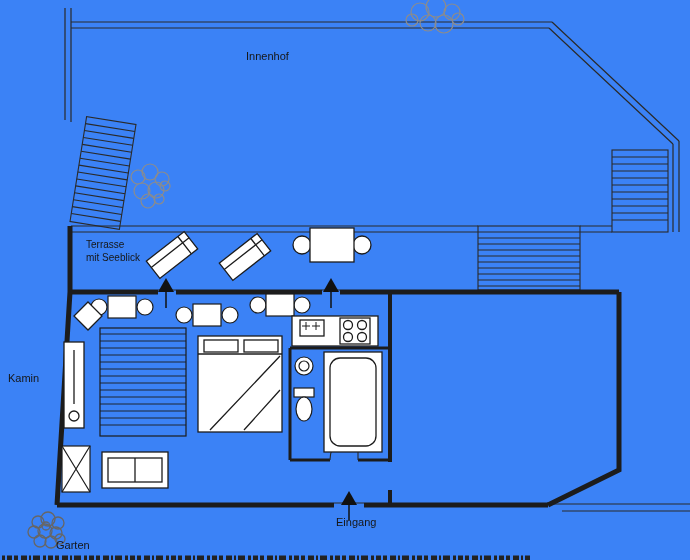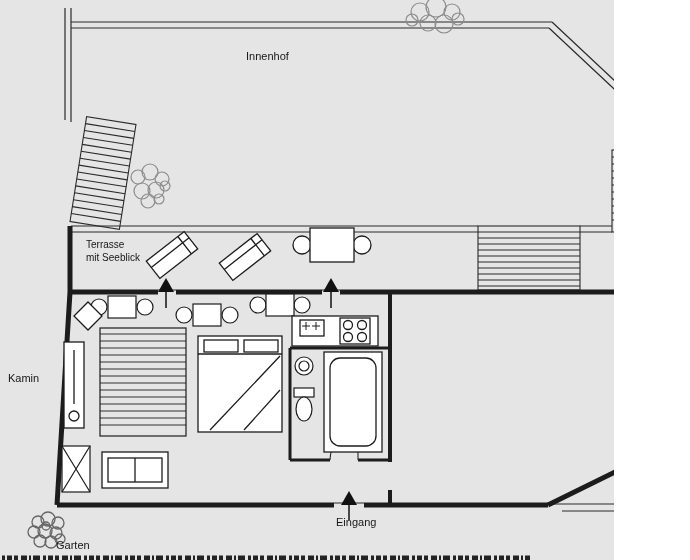--- a/index.html
+++ b/index.html
@@ -1,19 +1,19 @@
 <!DOCTYPE html>
 <html><head>
 <meta charset="utf-8">
 <style>
   html,body{margin:0;padding:0;background:#fff;}
   .canvas{
     position:relative;
-    width:614px;height:560px;
-    background:#e5e5e5;
+    width:690px;height:560px;
+    background:#3b82f6;
     overflow:hidden;
     font-family:"Liberation Sans", sans-serif;
   }
   svg text{
     font-family:"Liberation Sans", sans-serif;
     fill:#161616;
   }
   .lbl-main{font-size:11px;}
   .lbl-small{font-size:10px;}
 </style>

